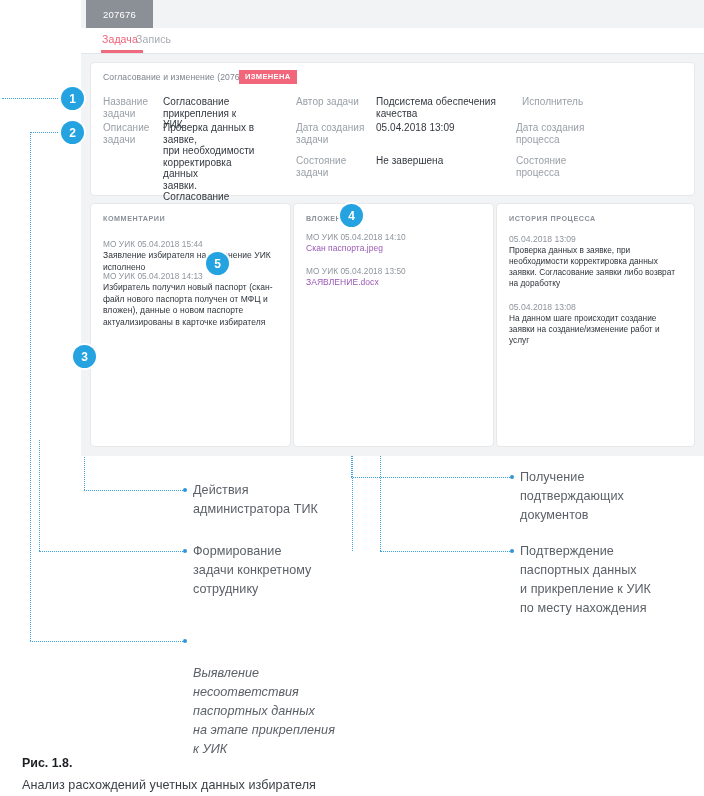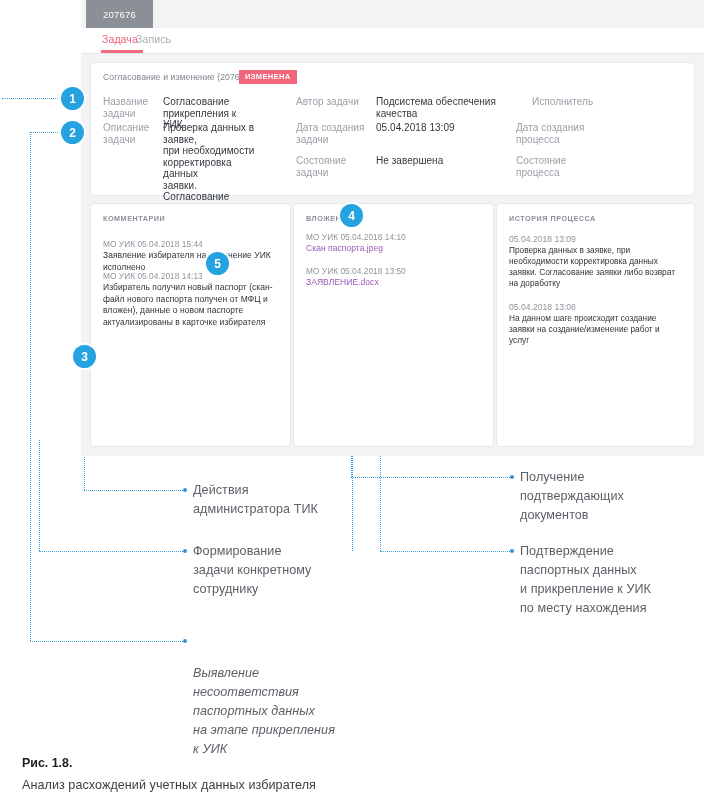--- a/index.html
+++ b/index.html
@@ -167,21 +167,21 @@
     <div class="fld label" style="left:205px;top:59px;width:80px;white-space:pre-line;">Дата создания
 задачи</div>
     <div class="fld label" style="left:205px;top:92px;width:80px;white-space:pre-line;">Состояние
 задачи</div>
 
     <div class="fld value" style="left:285px;top:33px;width:128px;white-space:pre-line;">Подсистема обеспечения
 качества</div>
     <div class="fld value" style="left:285px;top:59px;width:128px;">05.04.2018 13:09</div>
     <div class="fld value" style="left:285px;top:92px;width:128px;">Не завершена</div>
 
-    <div class="fld label" style="left:435px;top:33px;width:90px;white-space:pre-line;padding-left:6px;">Исполнитель</div>
+    <div class="fld label" style="left:425px;top:33px;width:90px;white-space:pre-line;padding-left:6px;">Исполнитель</div>
     <div class="fld label" style="left:425px;top:59px;width:90px;white-space:pre-line;">Дата создания
 процесса</div>
     <div class="fld label" style="left:425px;top:92px;width:90px;white-space:pre-line;">Состояние
 процесса</div>
   </div>
 
   <div class="card" id="card-comments">
     <div class="panel-title">КОММЕНТАРИИ</div>
 
     <div class="entry" style="top:23px;margin-top:12px;">

